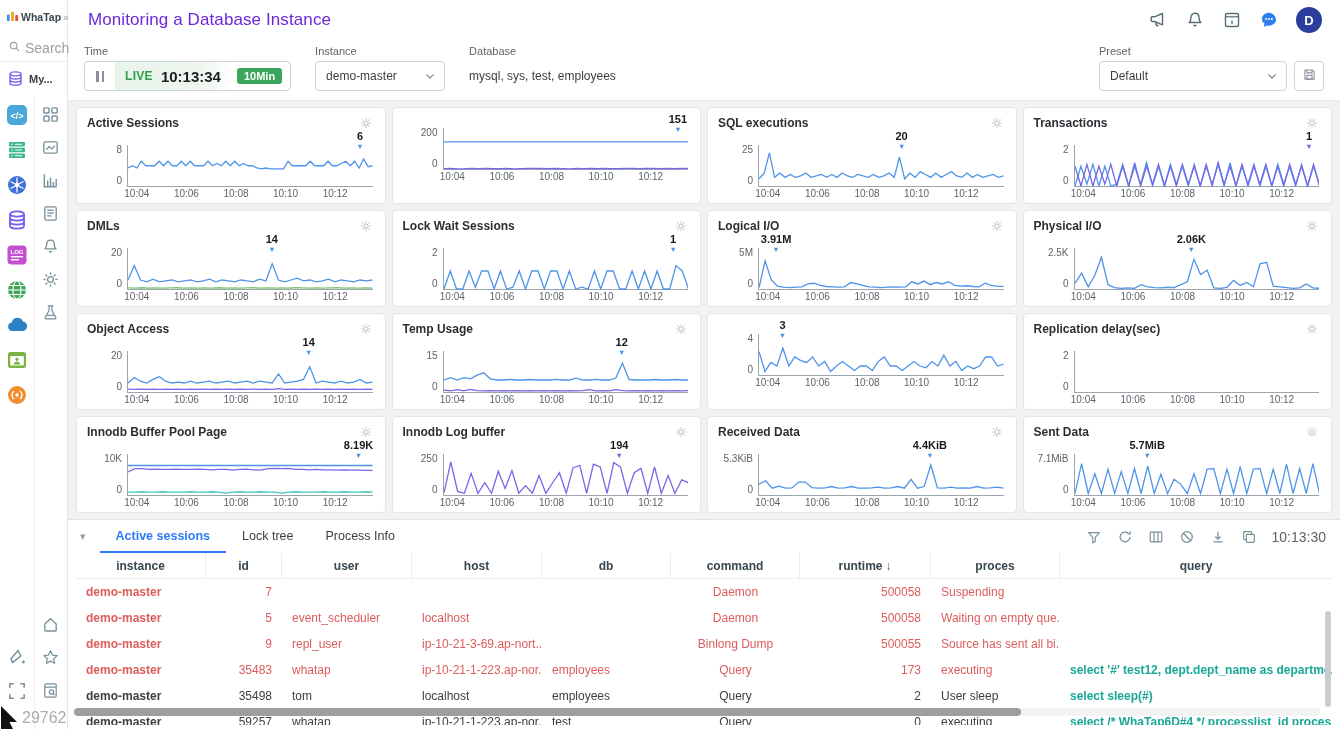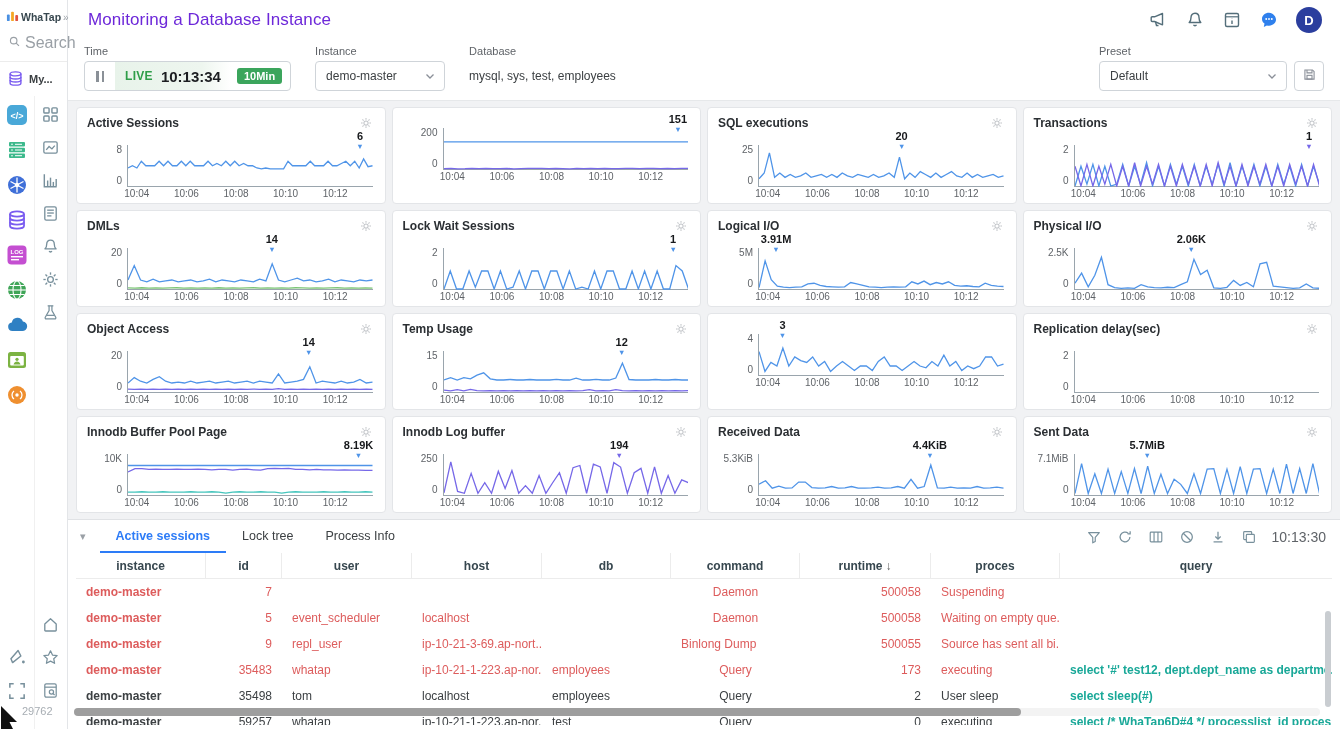--- a/index.html
+++ b/index.html
@@ -5,32 +5,32 @@
   * { margin:0; padding:0; box-sizing:border-box; }
   html,body { width:1340px; height:729px; overflow:hidden; background:#f1f2f4;
     font-family:"Liberation Sans", sans-serif; font-size:12px; color:#3c4043; }
   .app { display:flex; width:1340px; height:729px; }
 
   
   .sidebar { width:68px; background:#fff; border-right:1px solid #e3e5e8; display:flex; flex-direction:column; position:relative; }
   .logo-row { height:34px; display:flex; align-items:center; padding:0 6px; gap:2px; cursor:pointer; }
   .logo-text { font-size:10.5px; font-weight:bold; color:#37474f; }
   .logo-chev { font-size:10px; color:#9aa0a6; }
-  .search-row { height:28px; display:flex; gap:4px; padding:0 8px; border-bottom:1px solid #ececec; color:#9aa0a6; font-size:16px; cursor:pointer; }
+  .search-row { height:28px; display:flex; align-items:center; gap:4px; padding:0 8px; border-bottom:1px solid #ececec; color:#9aa0a6; font-size:14px; cursor:pointer; }
   .my-row { height:34px; display:flex; align-items:center; gap:5px; padding:0 7px; font-size:11px; font-weight:bold; color:#3c4043; cursor:pointer; }
   .my-row .icn svg { width:17px; height:17px; }
   .icon-cols { flex:1; display:flex; min-height:0; }
   .icol { width:34px; display:flex; flex-direction:column; align-items:center; padding-top:8px; gap:13px; }
   .icol.right { border-left:1px solid #f0f0f0; }
   .pbtn { width:22px; height:22px; display:flex; align-items:center; justify-content:center; cursor:pointer; }
   .pbtn svg { width:22px; height:22px; }
   .mbtn { width:20px; height:20px; display:flex; align-items:center; justify-content:center; cursor:pointer; }
   .mbtn svg { width:19px; height:19px; }
   .spacer { margin-top:auto; }
-  .build { position:absolute; bottom:12px; left:22px; font-size:11px; color:#a7adb3; }
+  .build { position:absolute; bottom:2px; left:22px; font-size:16px; color:#a7adb3; }
   .cursor-glyph { position:fixed; left:0; bottom:0; width:22px; height:26px; z-index:99; }
 
   
   .main { flex:1; display:flex; flex-direction:column; min-width:0; }
   .hdr { height:40px; background:#fff; display:flex; align-items:center; padding:0 18px 0 20px; }
   .hdr-title { font-size:17px; font-weight:500; color:#6d28d9; letter-spacing:.1px; }
   .hdr-right { margin-left:auto; display:flex; align-items:center; gap:17px; }
   .hdr-right .icn { width:20px; height:20px; cursor:pointer; display:flex; }
   .hdr-right .icn svg { width:20px; height:20px; }
   .avatar { width:26px; height:26px; border-radius:50%; background:#2b3e9e; color:#fff; font-weight:bold; font-size:13px; display:flex; align-items:center; justify-content:center; cursor:pointer; }
@@ -1147,21 +1147,21 @@
               <div class="td" style="width:131px;text-align:right">500058</div>
               <div class="td" style="width:129px;text-align:left">Waiting on empty que...</div>
               <div class="td" style="width:272px;text-align:left"></div>
             </div>
             <div class="tr alert">
               <div class="td inst" style="width:130px;text-align:left">demo-master</div>
               <div class="td" style="width:76px;text-align:right">9</div>
               <div class="td" style="width:130px;text-align:left">repl_user</div>
               <div class="td" style="width:130px;text-align:left">ip-10-21-3-69.ap-nort...</div>
               <div class="td" style="width:129px;text-align:left"></div>
-              <div class="td" style="width:129px;text-align:left">Binlong Dump</div>
+              <div class="td" style="width:129px;text-align:center">Binlong Dump</div>
               <div class="td" style="width:131px;text-align:right">500055</div>
               <div class="td" style="width:129px;text-align:left">Source has sent all bi...</div>
               <div class="td" style="width:272px;text-align:left"></div>
             </div>
             <div class="tr alert">
               <div class="td inst" style="width:130px;text-align:left">demo-master</div>
               <div class="td" style="width:76px;text-align:right">35483</div>
               <div class="td" style="width:130px;text-align:left">whatap</div>
               <div class="td" style="width:130px;text-align:left">ip-10-21-1-223.ap-nor...</div>
               <div class="td" style="width:129px;text-align:left">employees</div>

